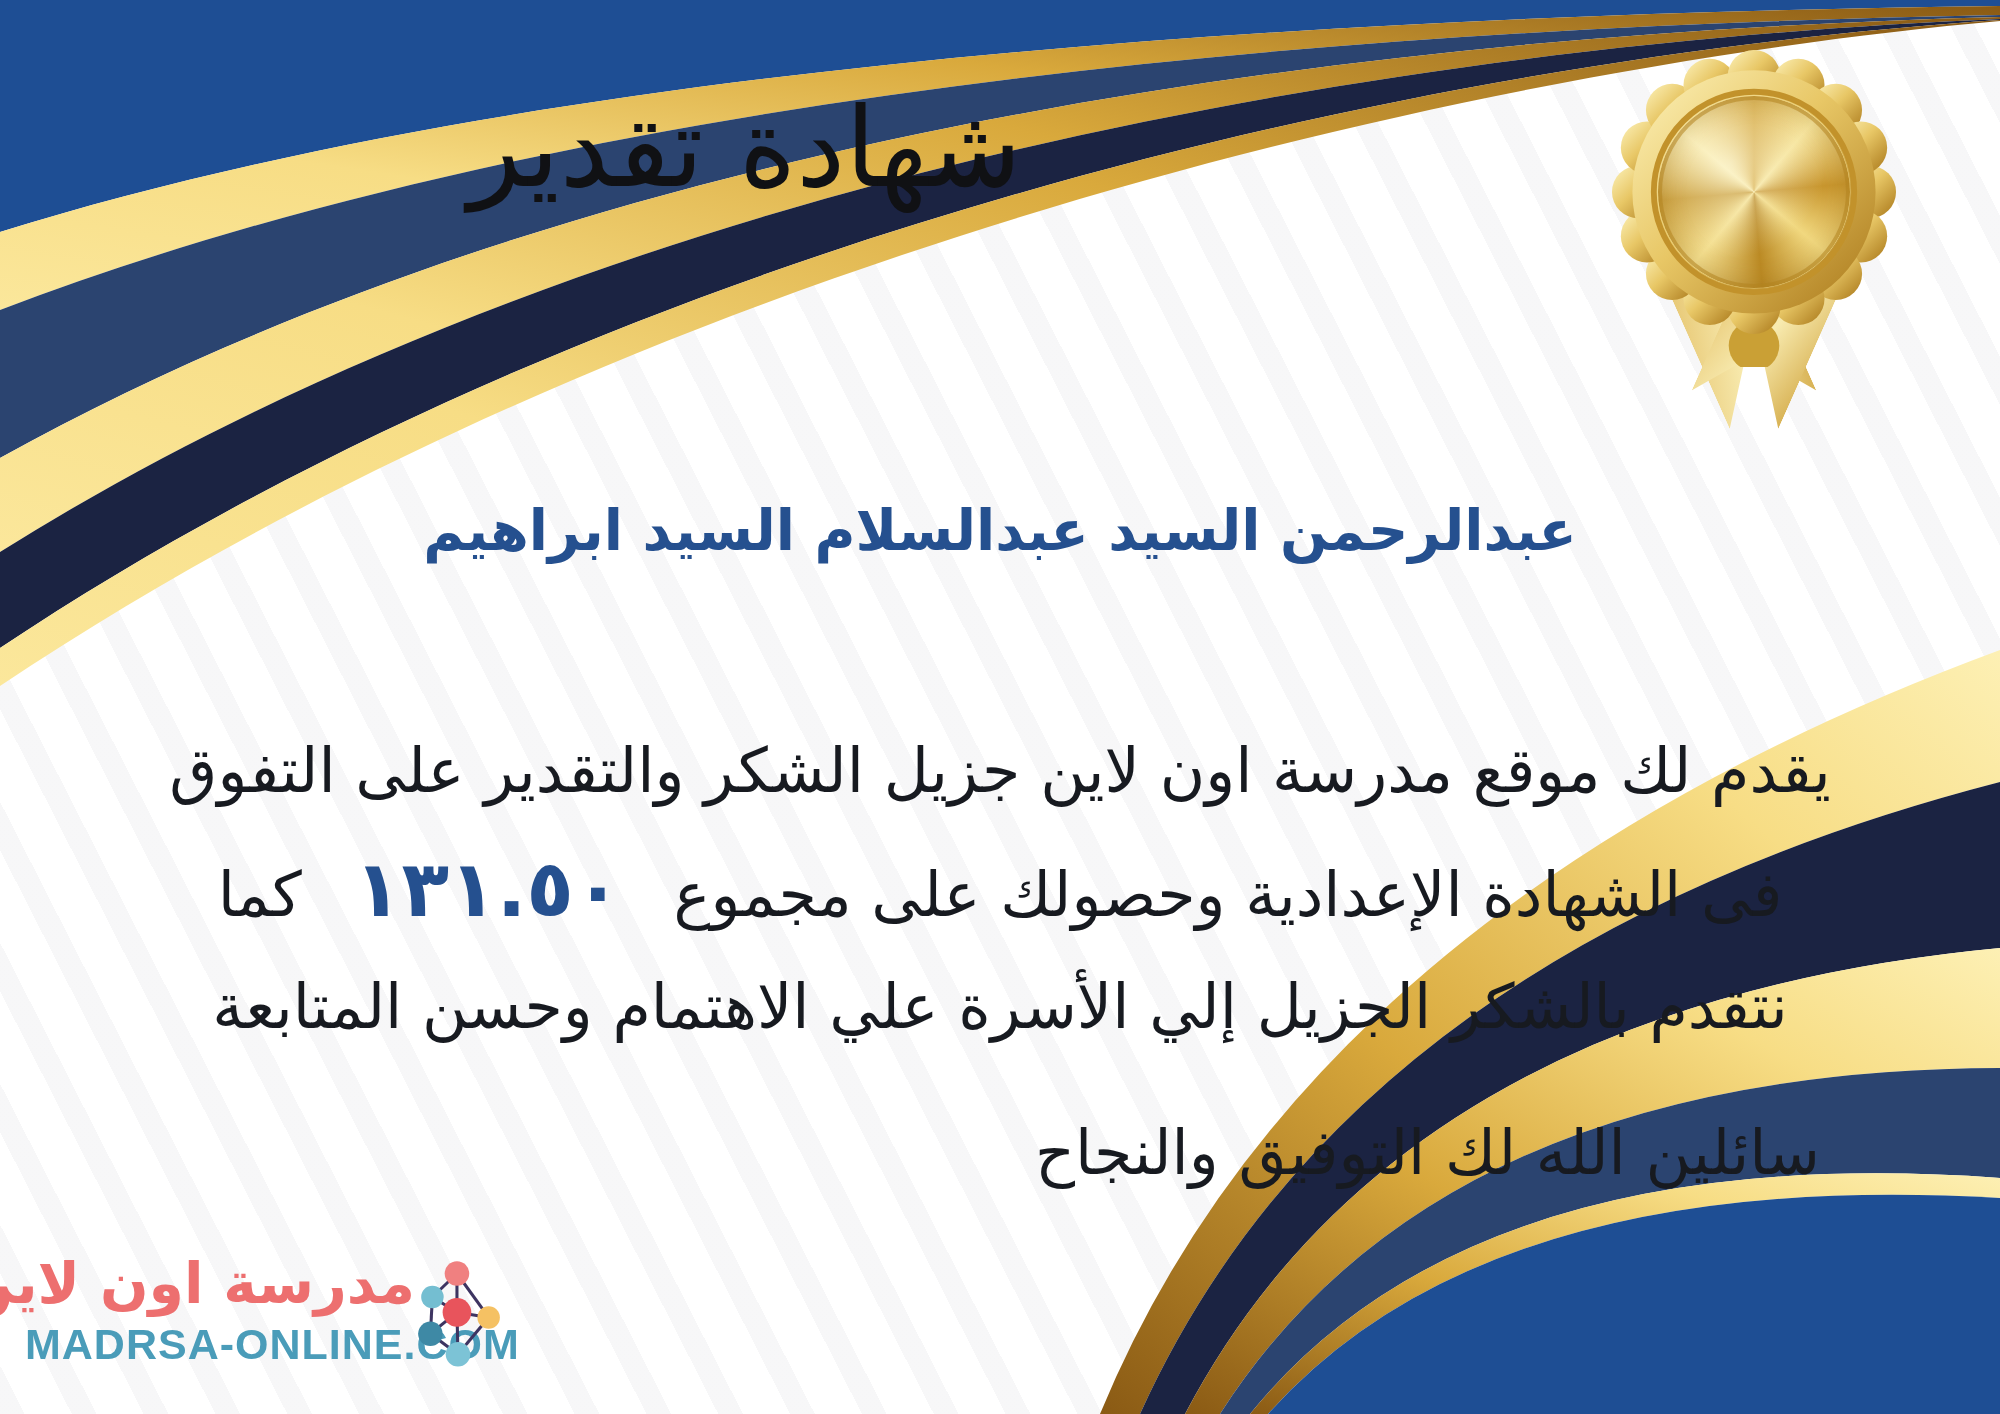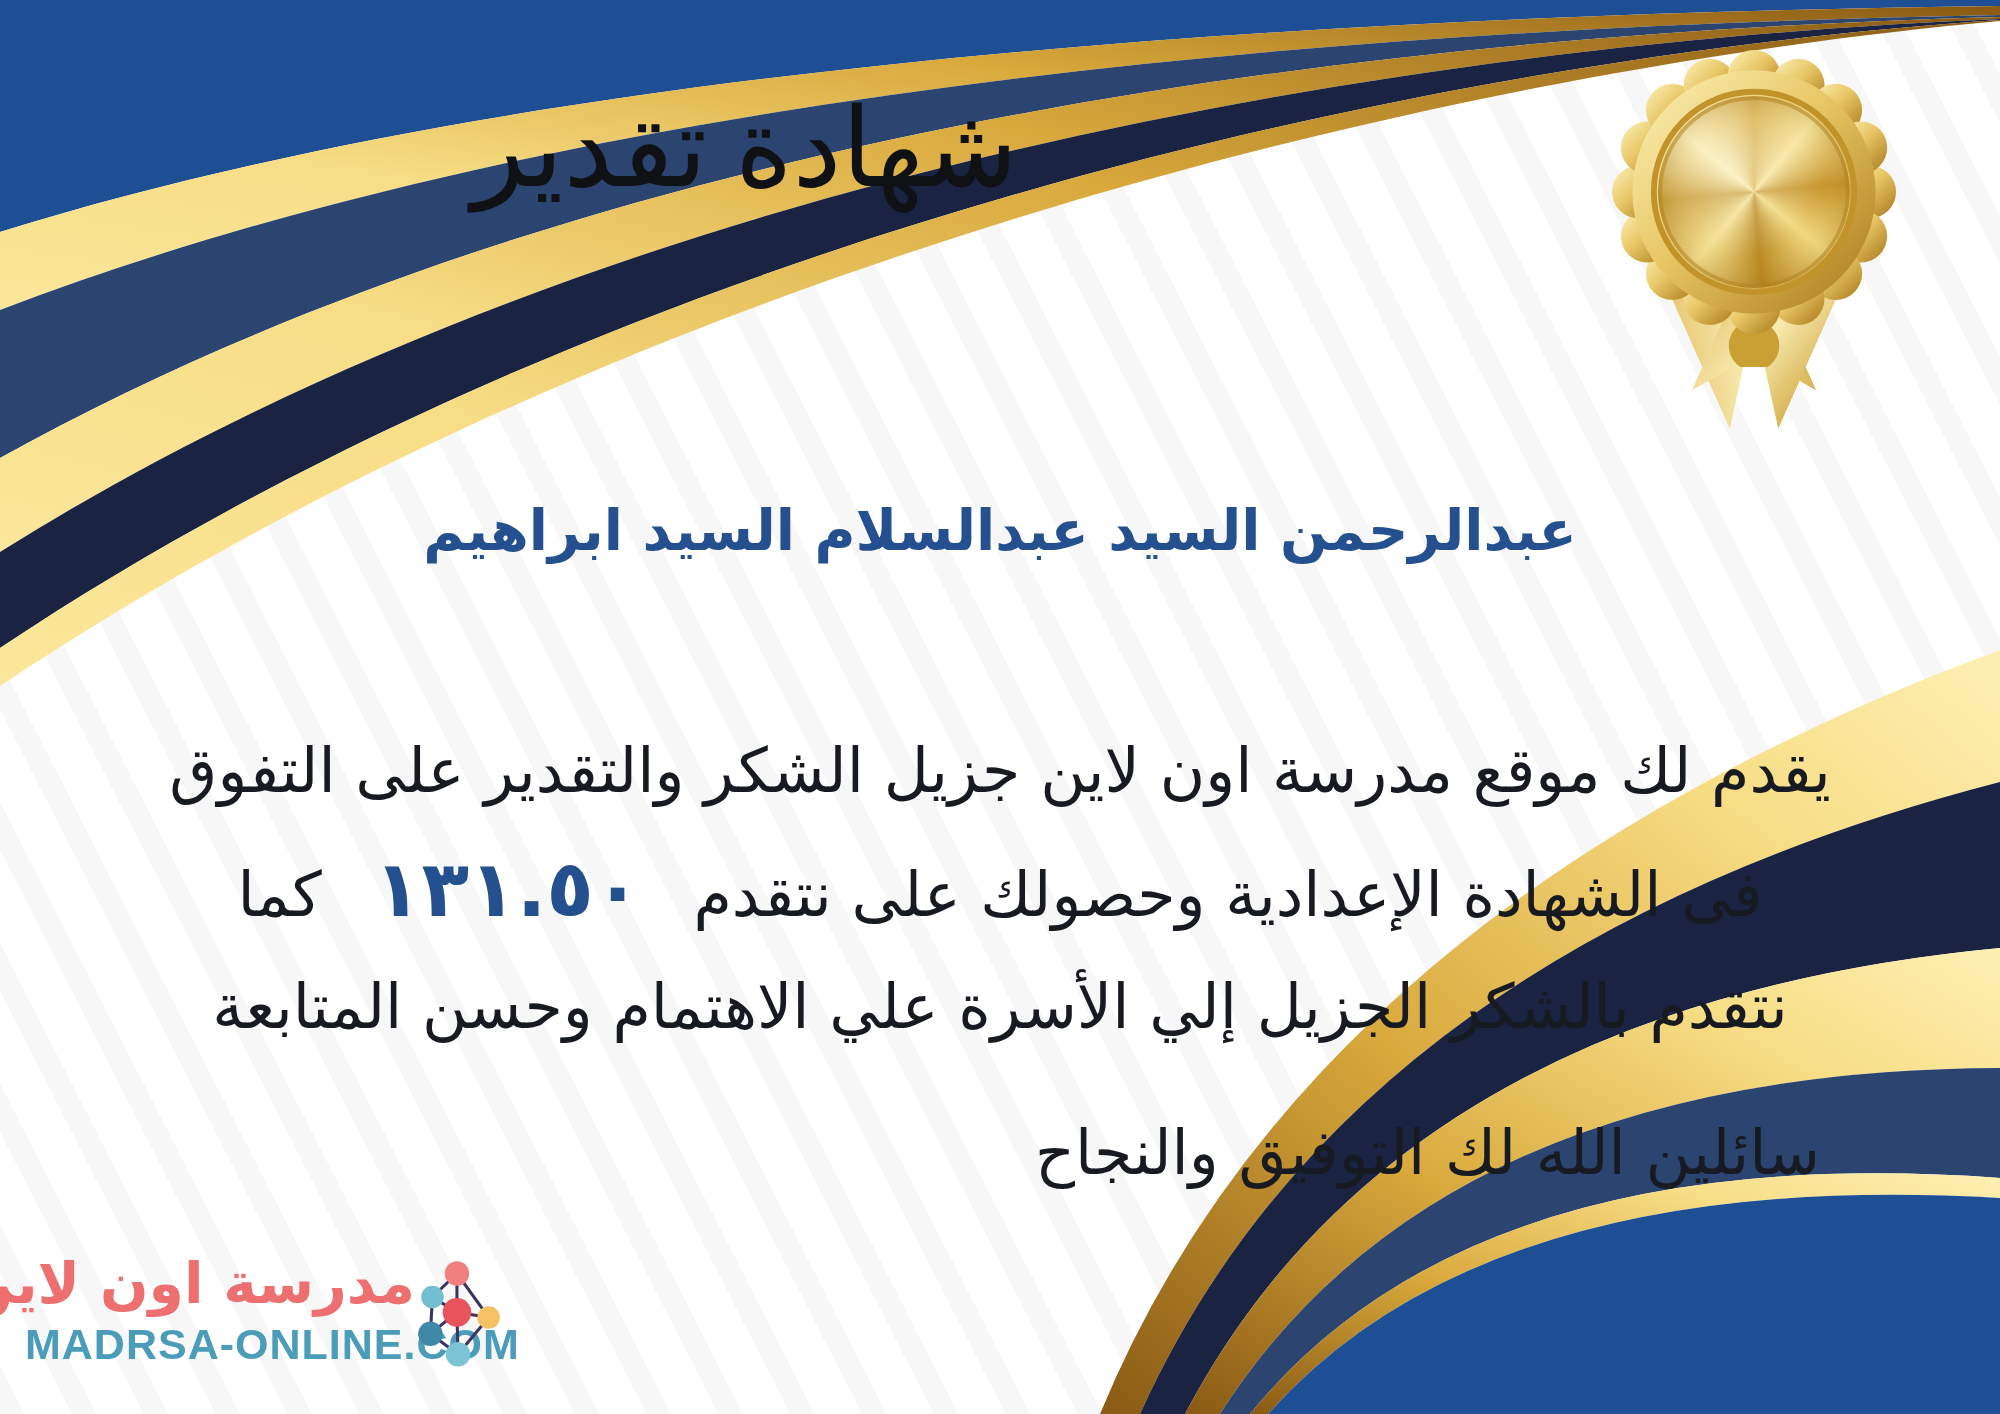--- a/index.html
+++ b/index.html
@@ -10,21 +10,21 @@
       repeating-linear-gradient(63deg,
         rgba(140,140,155,0.07) 0 22px,
         rgba(255,255,255,0) 22px 64px);
     font-family:"DejaVu Sans", sans-serif;
   }
   svg.bg{position:absolute;left:0;top:0;z-index:1;}
 
   
   .title{
     position:absolute;z-index:5;top:84px;left:180px;width:1130px;
-    text-align:center;font-size:110px;color:#101114;white-space:nowrap;font-family:Liberation Serif, serif;
+    text-align:center;font-size:110px;color:#101114;white-space:nowrap;
   }
   .student-name{
     position:absolute;z-index:5;top:498px;left:10px;right:10px;
     text-align:center;font-size:56px;font-weight:bold;color:#25508F;
     white-space:nowrap;
   }
   .body-line{
     position:absolute;z-index:5;left:30px;right:30px;height:118px;
     text-align:center;font-size:62px;color:#171a20;white-space:nowrap;
     line-height:118px;
@@ -147,21 +147,21 @@
       <circle cx="0" cy="0" r="98" fill="none" stroke="#f0d98c" stroke-width="2"></circle>
     </svg>
     <div class="medal-face"></div>
   </div>
 
   <div class="student-name" dir="rtl">عبدالرحمن السيد عبدالسلام السيد ابراهيم</div>
 
   <div class="body-line l1" dir="rtl">يقدم لك موقع مدرسة اون لاين جزيل الشكر  والتقدير على التفوق</div>
 
   <div class="body-line l2" dir="rtl">
-    <span>فى الشهادة الإعدادية وحصولك على نتقدم</span><span class="score" dir="ltr">١٣١.٥٠</span><span>كما</span>
+    <span>فى الشهادة الإعدادية وحصولك على مجموع</span><span class="score" dir="ltr">١٣١.٥٠</span><span>كما</span>
   </div>
 
   <div class="body-line l3" dir="rtl">نتقدم  بالشكر الجزيل إلي الأسرة علي الاهتمام وحسن المتابعة</div>
 
   <div class="closing" dir="rtl">سائلين الله لك التوفيق  والنجاح</div>
 
   <div class="logo">
     <div class="logo-text">
       <div class="logo-ar" dir="rtl">مدرسة اون لاين</div>
       <div class="logo-en">MADRSA-ONLINE.COM</div>

